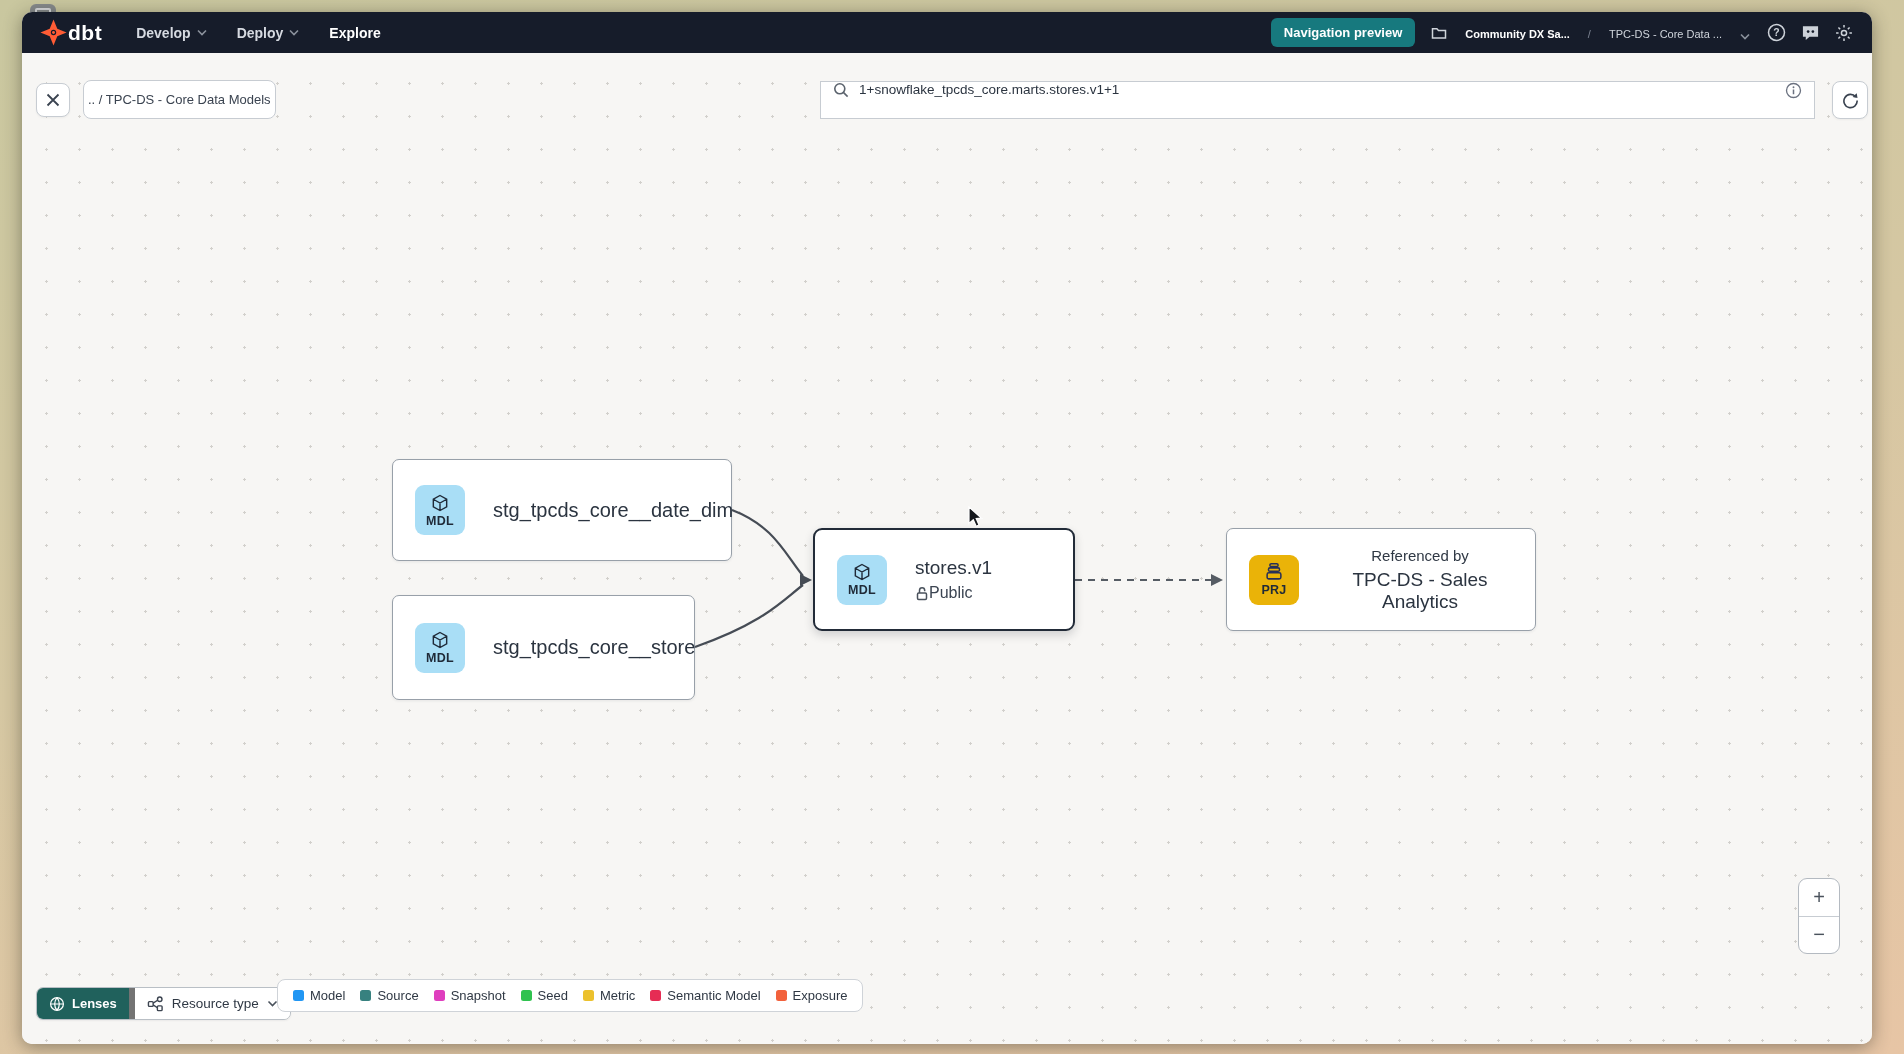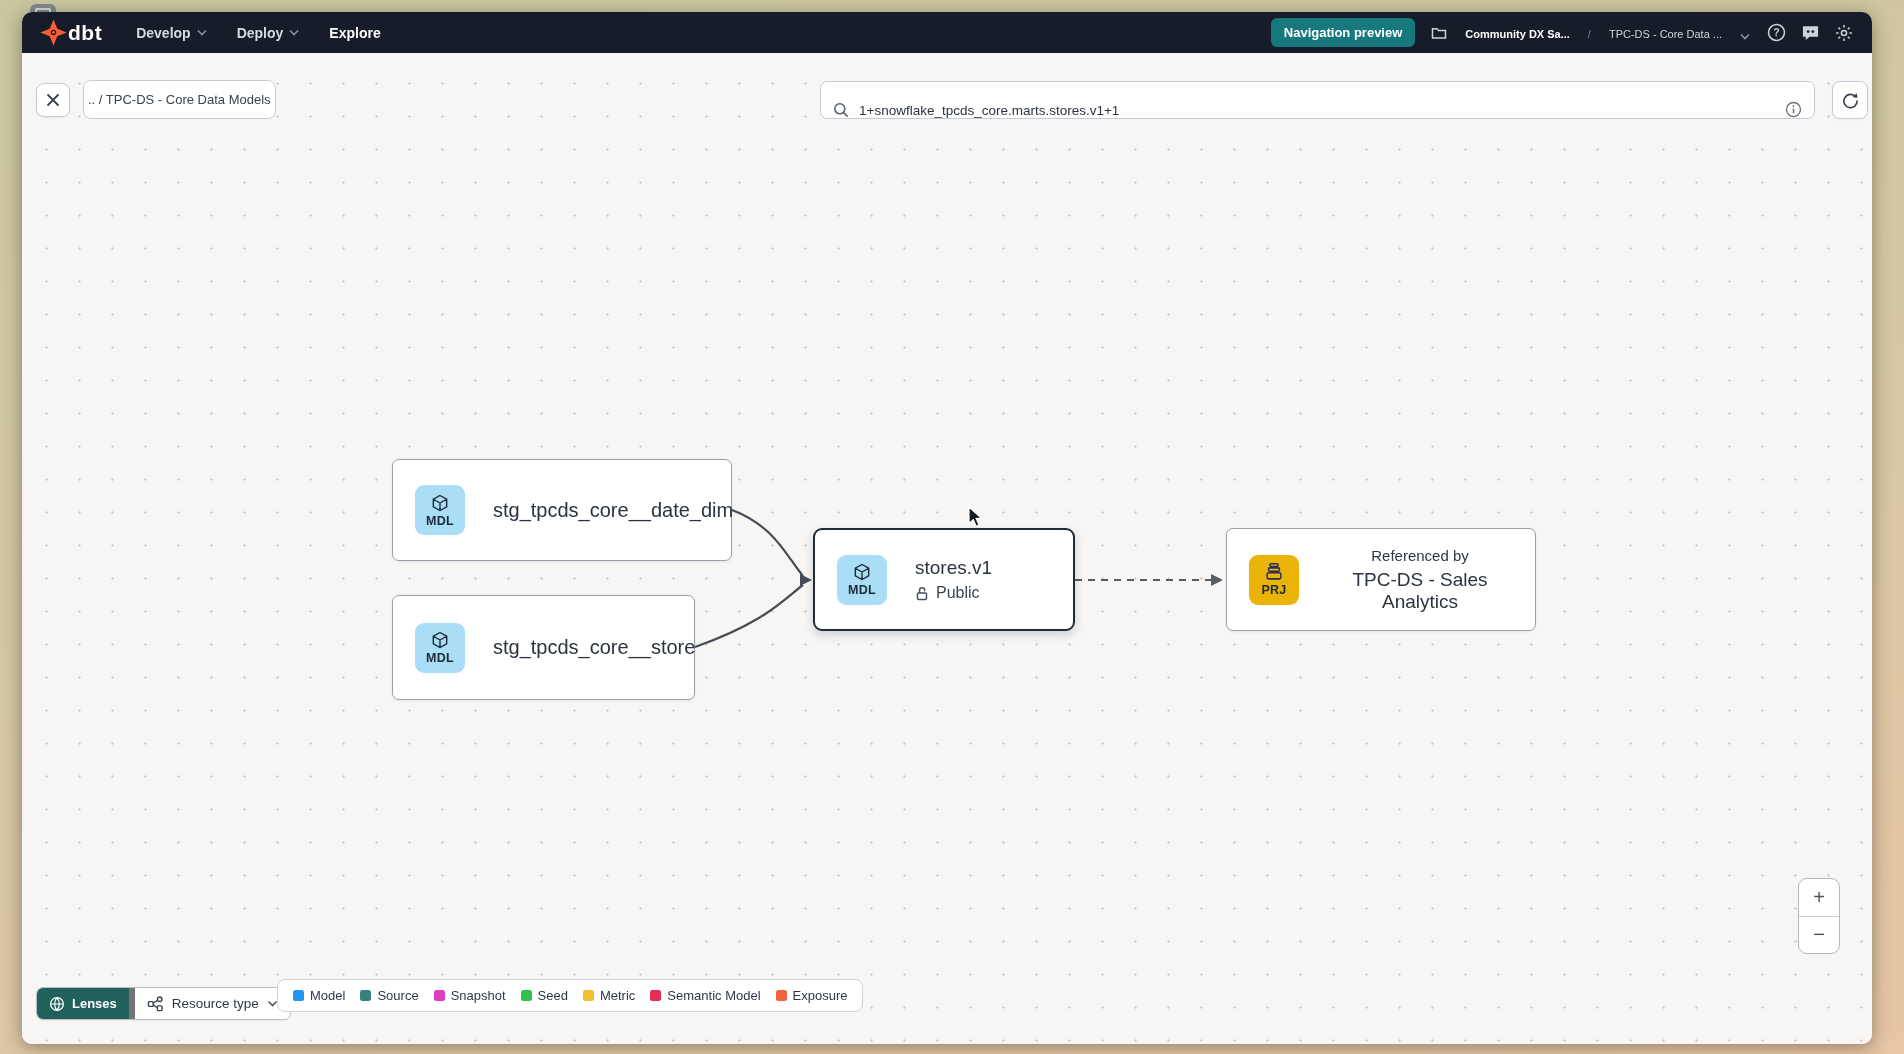--- a/index.html
+++ b/index.html
@@ -57,34 +57,34 @@
   .node-icon {
     width:50px; height:50px; border-radius:9px; display:flex; flex-direction:column;
     align-items:center; justify-content:center; flex:none; color:#1f2a38;
   }
   .node-icon.mdl { background:#a9def6; }
   .node-icon.prj { background:#eab308; }
   .node-icon .tag { font-size:12.5px; font-weight:bold; margin-top:1px; letter-spacing:.3px; }
   .node-label { font-size:20px; color:#2b3440; font-weight:500; white-space:nowrap; }
   .node-body { display:flex; flex-direction:column; gap:5px; }
   .node-title { font-size:19px; color:#2b3440; font-weight:500; }
-  .node-access { display:flex; align-items:center; gap:7px; font-size:16px; color:#3c4552; }
+  .node-access { display:flex; align-items:center; font-size:16px; color:#3c4552; }
   .node-kicker { font-size:15px; color:#2f3844; }
 
   
   .tbtn {
     position:absolute; z-index:20; background:#fff; border:1px solid #c7ccd2; border-radius:8px;
     display:flex; align-items:center; justify-content:center; color:#3a4350; cursor:pointer;
     box-shadow:0 1px 2px rgba(30,35,45,.05);
   }
   .close-btn { left:14px; top:71px; width:34px; height:34px; }
   .crumb-chip { left:61px; top:68px; height:39px; padding:0 4px; font-size:13px; color:#3a4350; z-index:20;
     position:absolute; background:#fff; border:1px solid #c7ccd2; border-radius:8px; display:flex; align-items:center; cursor:pointer;}
   .search-box { left:798px; top:69px; width:995px; height:38px; position:absolute; z-index:20;
-    background:#fff; border:1px solid #c7ccd2; border-radius:7px; display:flex; align-items:flex-end; padding:0 12px; gap:10px; }
+    background:#fff; border:1px solid #c7ccd2; border-radius:0; display:flex; align-items:flex-start; padding:0 12px; gap:10px; }
   .search-box input { flex:1; border:none; outline:none; font-size:13.5px; color:#2b3440; font-family:"Liberation Sans",sans-serif; background:transparent; }
   .refresh-btn { left:1810px; top:69px; width:36px; height:38px; }
 
   
   .lens-group { position:absolute; left:14px; bottom:24px; height:33px; display:flex; z-index:20;
     border-radius:7px; overflow:hidden; border:1px solid #b9bfc5; box-shadow:0 1px 2px rgba(30,35,45,.06); cursor:pointer;}
   .lens-btn { background:#20615c; color:#fff; display:flex; align-items:center; gap:7px; padding:0 12px; font-size:13px; font-weight:700; }
   .rtype-btn { background:#fff; color:#2f3844; display:flex; align-items:center; gap:8px; padding:0 12px; font-size:13.5px; border-left:6px solid #737373;}
   .legend { position:absolute; left:255px; bottom:32px; height:33px; z-index:20;
     background:#fff; border:1px solid #cfd3d8; border-radius:8px; display:flex; align-items:center; gap:15px; padding:0 15px; }

